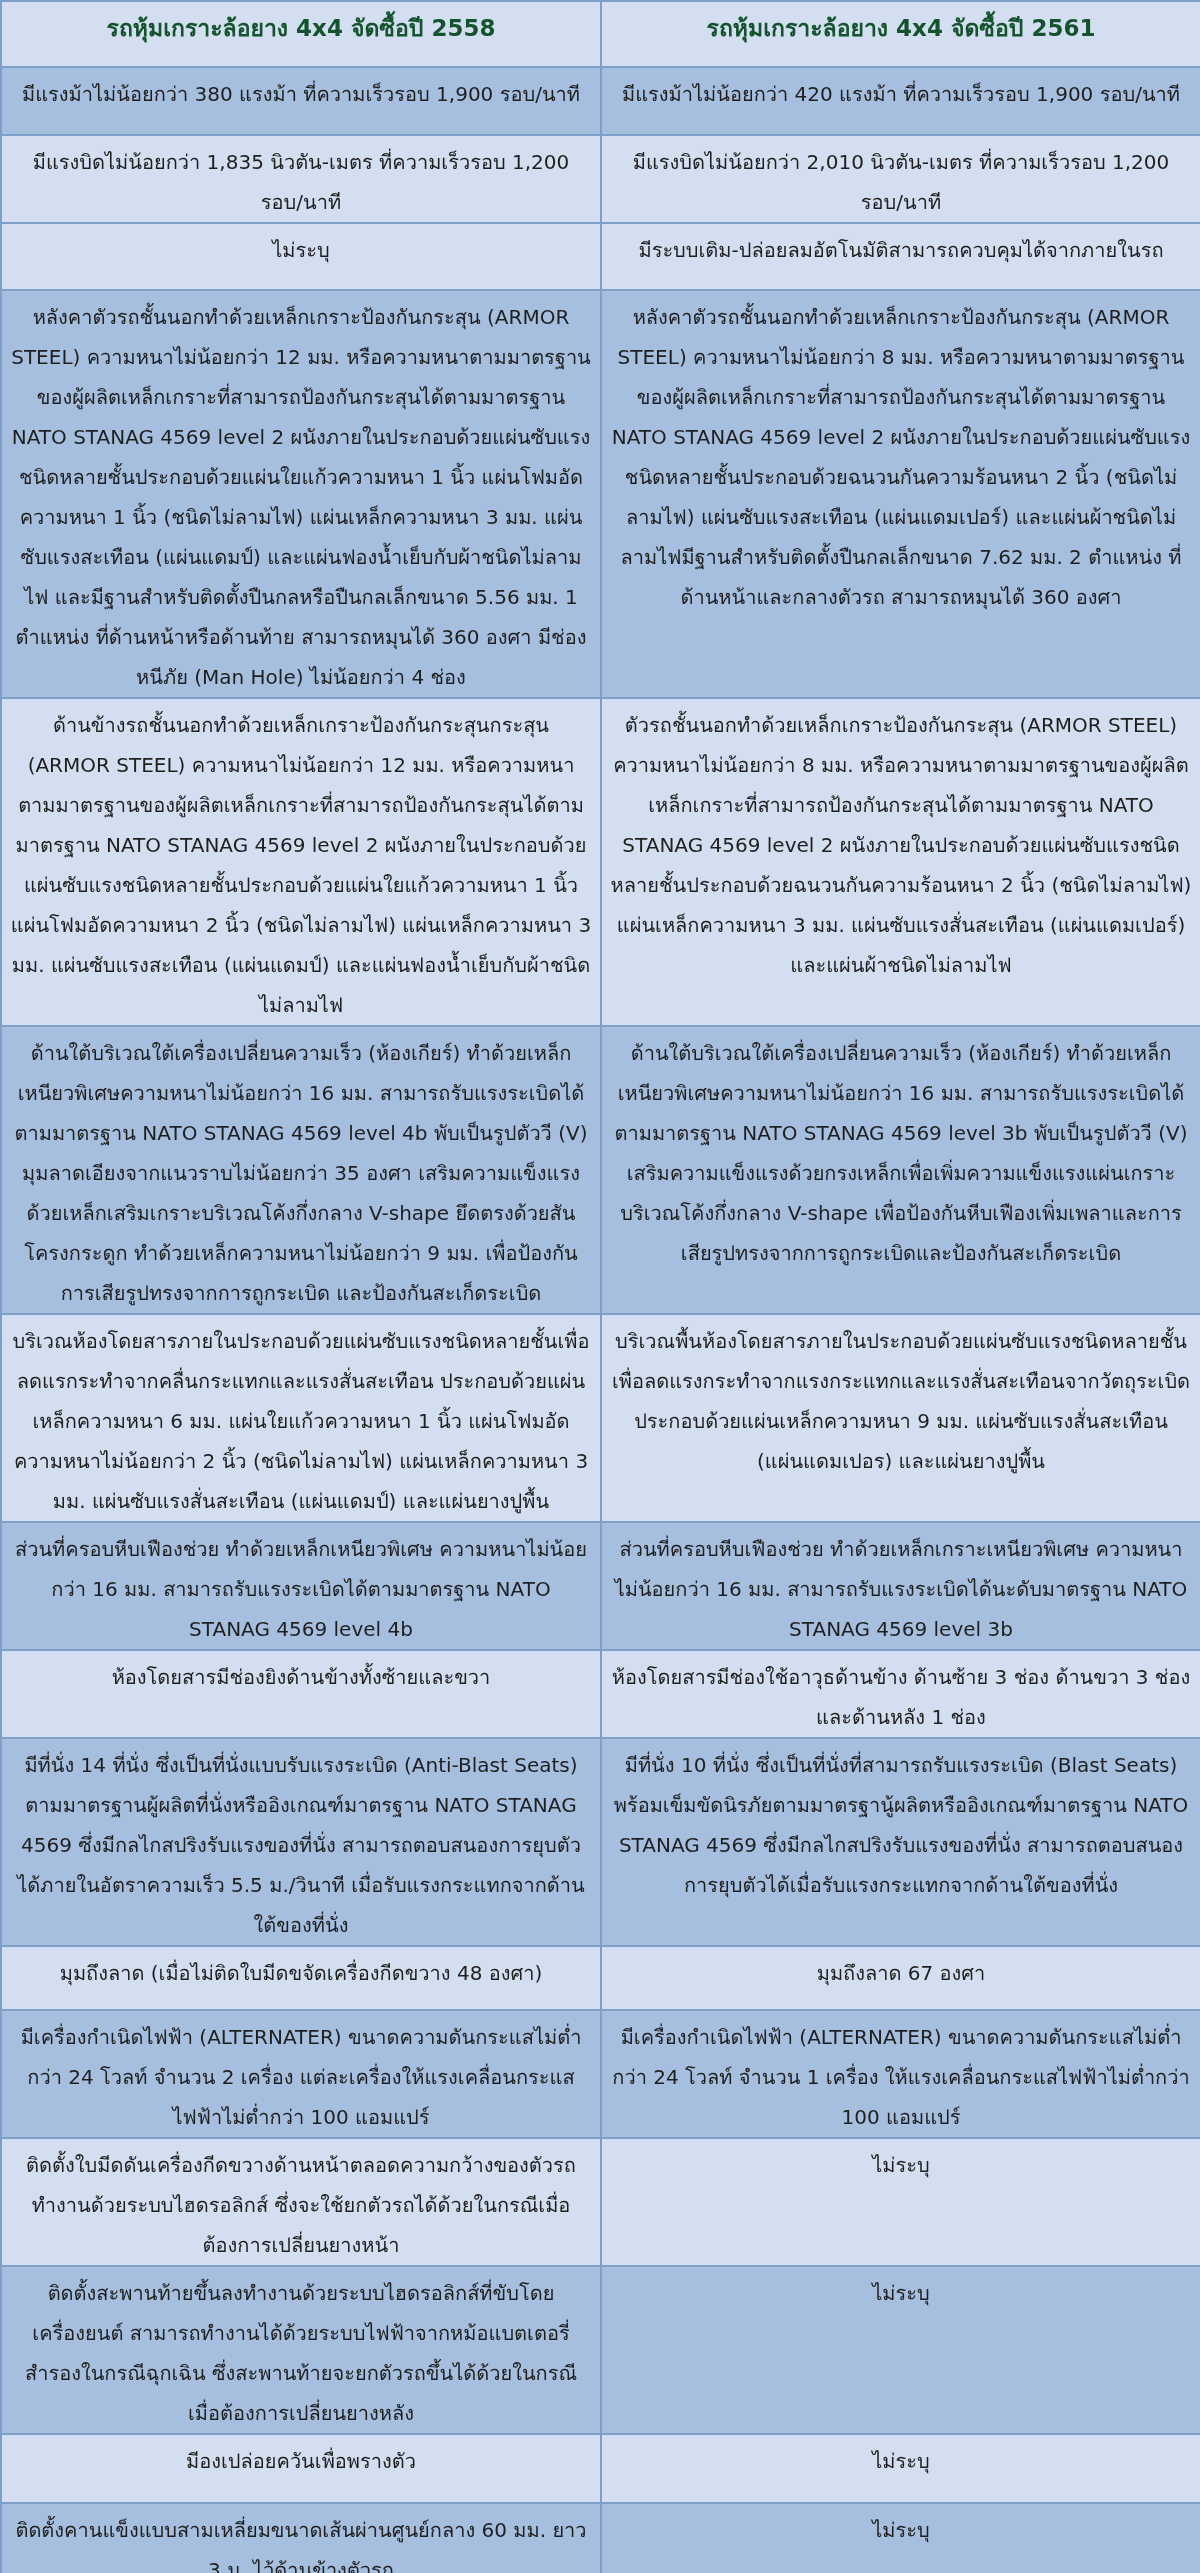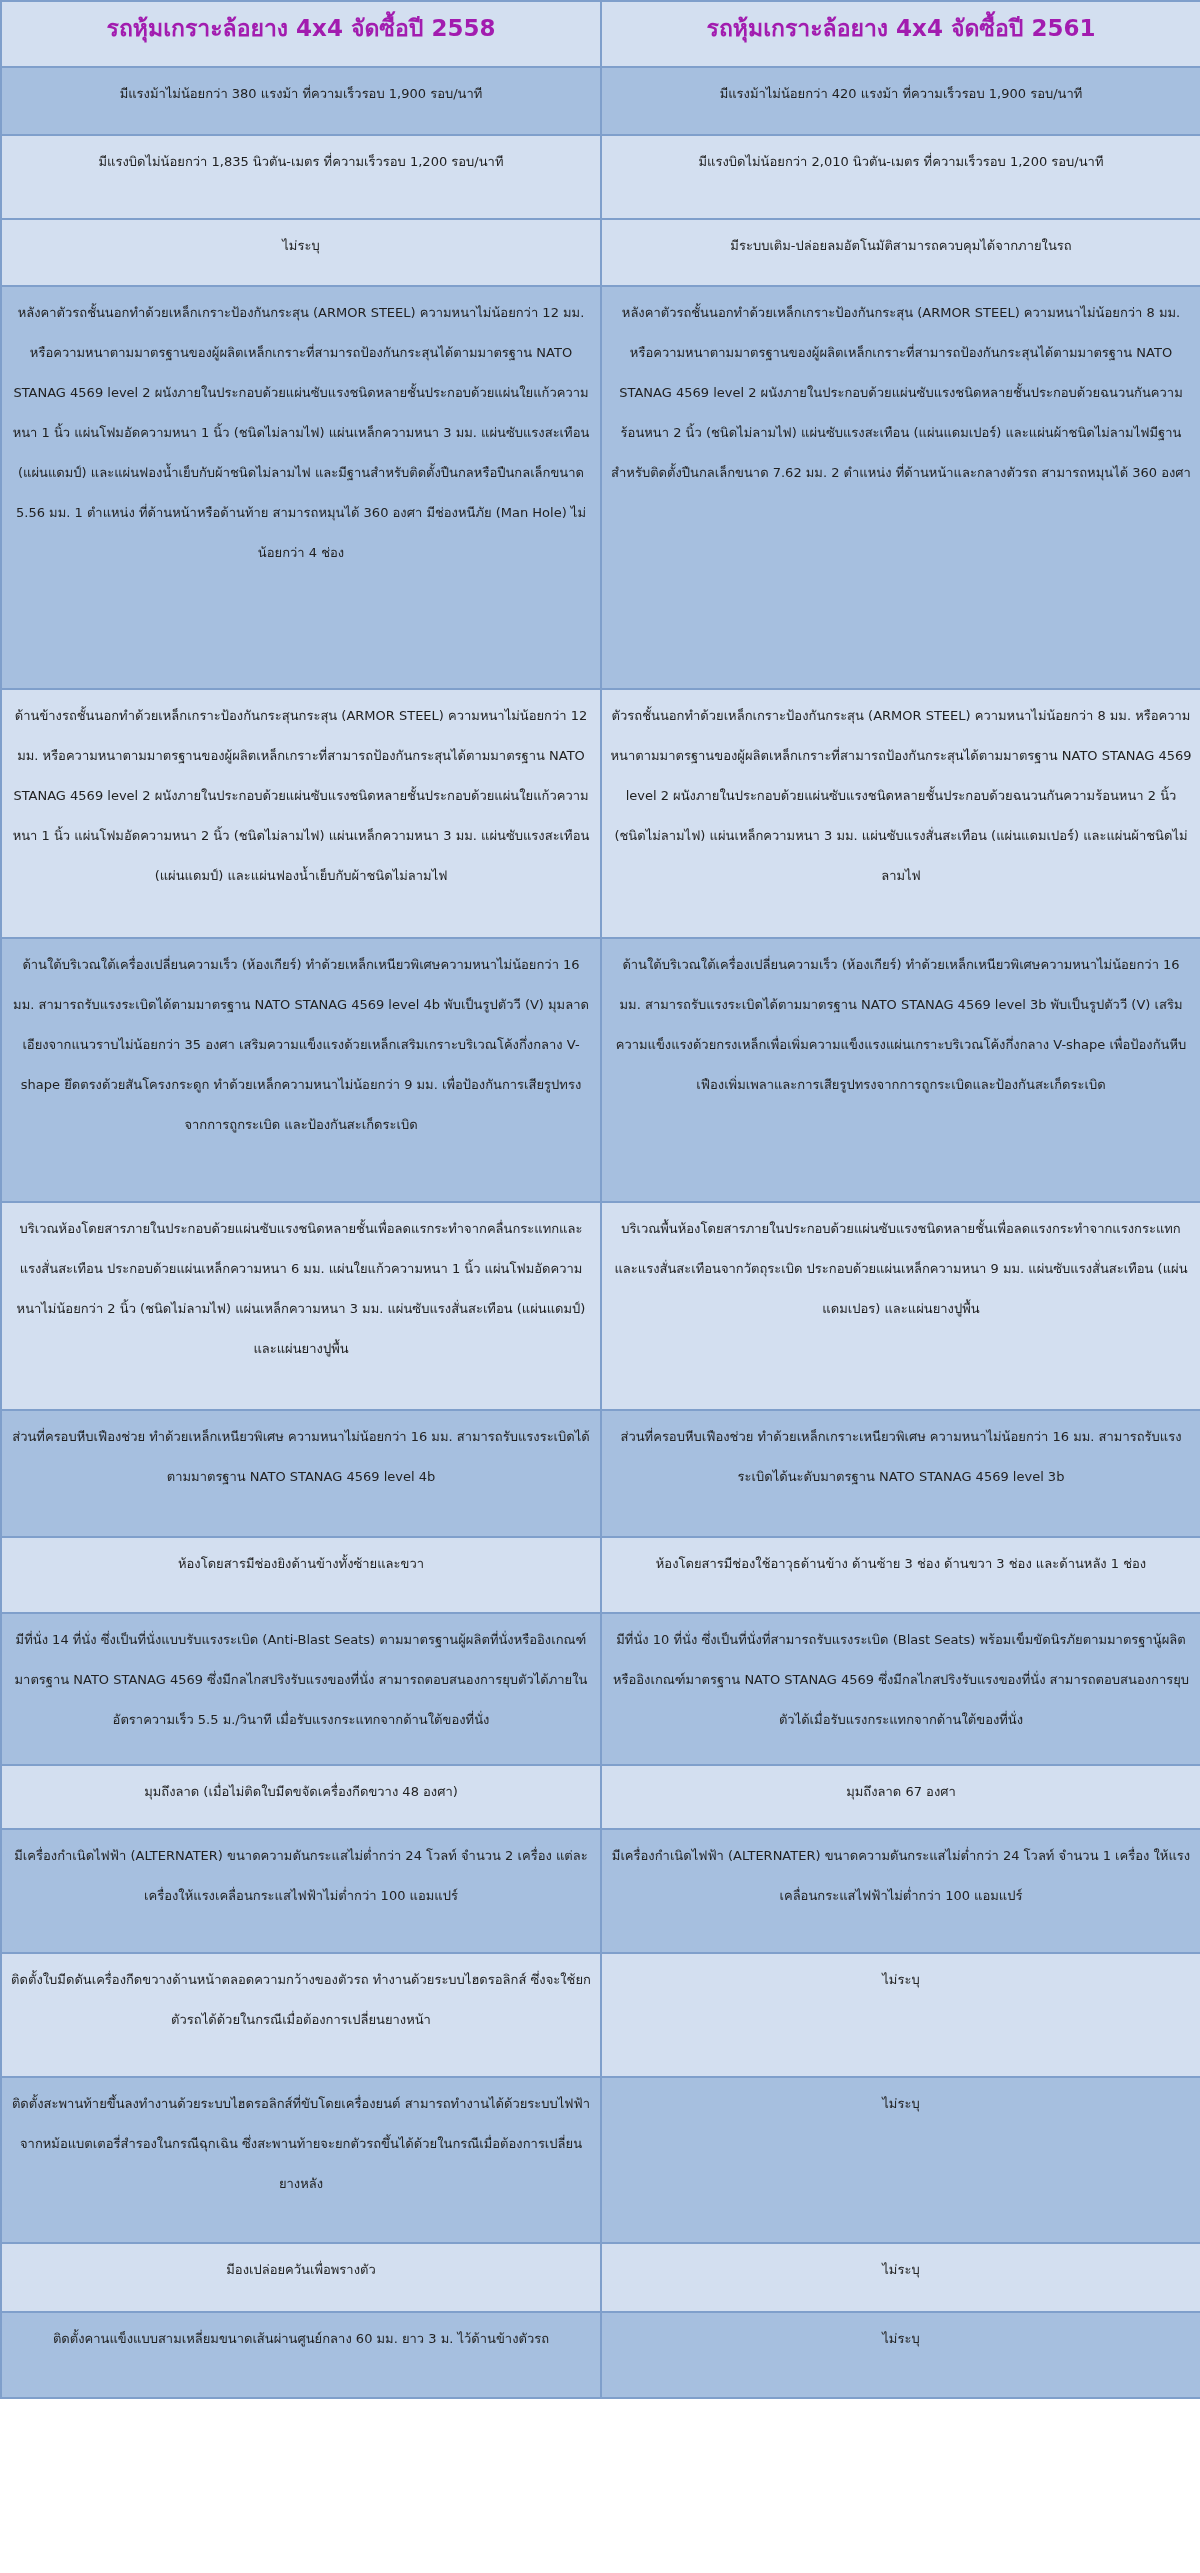--- a/index.html
+++ b/index.html
@@ -3,27 +3,27 @@
   <meta charset="utf-8">
   <style>
     html, body { margin: 0; padding: 0; background: #ffffff; }
     body { width: 1200px; height: 2573px; overflow: hidden; font-family: "DejaVu Sans", "Liberation Sans", sans-serif; color: #1f1f1f; }
     table.cmp { width: 1200px; border-collapse: collapse; table-layout: fixed; }
     table.cmp td, table.cmp th {
       border: 2px solid #7f9fcb;
       text-align: center;
       vertical-align: top;
       padding: 6px 8px 0 8px;
-      font-size: 13px;
+      font-size: 20px;
       line-height: 40px;
       font-weight: normal;
       overflow: hidden;
       box-sizing: border-box;
     }
-    table.cmp th { font-size: 23px; font-weight: bold; padding-top: 4px; line-height: 44px; color: #a21caf; }
+    table.cmp th { font-size: 23px; font-weight: bold; padding-top: 4px; line-height: 44px; color: #14532d; }
     tr.light td, tr.light th { background: #d3dff0; }
     tr.dark td { background: #a6bfdf; }
     col.c { width: 600px; }
   </style>
 </head>
 <body>
 
 <table class="cmp">
   <colgroup>
       <col class="c">

